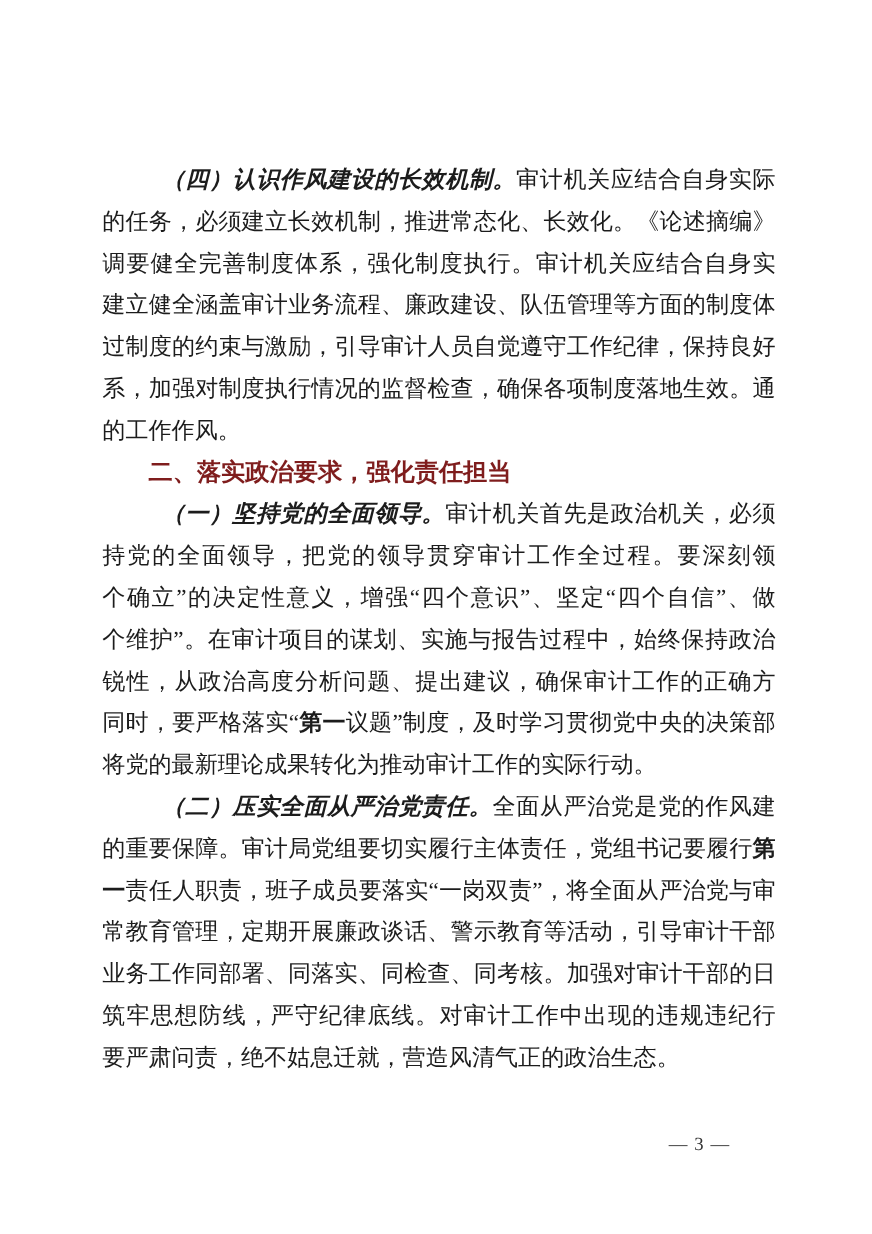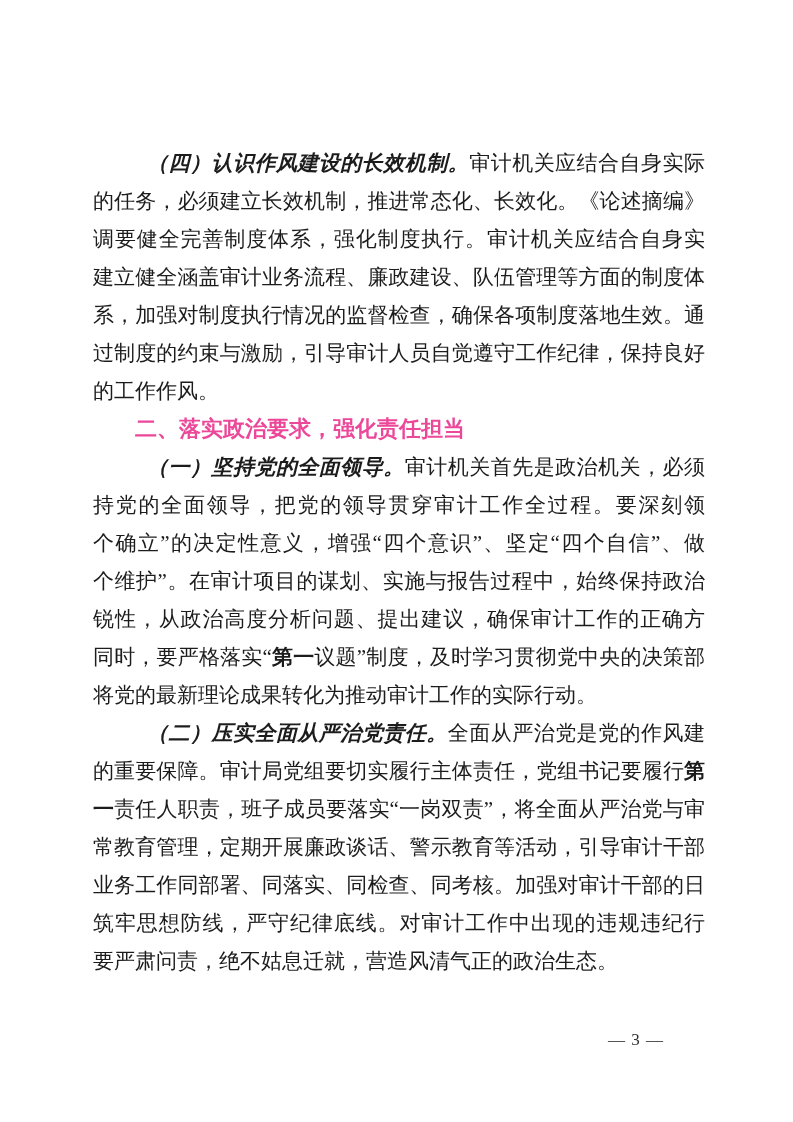--- a/index.html
+++ b/index.html
@@ -48,21 +48,21 @@
     font-weight: bold;
   }
   .heading-line {
     height: 38px;
     line-height: 38px;
     padding-left: 42px;
     box-sizing: border-box;
     font-size: 22px;
     font-weight: bold;
     font-family: "Liberation Sans", "DejaVu Sans", sans-serif;
-    color: #ec4899;
+    color: #7f1d1d;
     text-align: left;
     text-align-last: left;
     overflow: hidden;
   }
   .footer {
     position: absolute;
     left: 596px;
     top: 1029px;
     width: 80px;
     font-size: 17px;
@@ -76,22 +76,22 @@
 </head>
 <body>
 
 <div class="page">
   <div class="content">
       <div class="paragraph">
         <div class="line indent"><span class="seg-lead">（四）认识作风建设的长效机制。</span><span class="seg-normal">审计机关应结合自身实际</span></div>
         <div class="line"><span class="seg-normal">的任务，必须建立长效机制，推进常态化、长效化。《论述摘编》强</span></div>
         <div class="line"><span class="seg-normal">调要健全完善制度体系，强化制度执行。审计机关应结合自身实际，</span></div>
         <div class="line"><span class="seg-normal">建立健全涵盖审计业务流程、廉政建设、队伍管理等方面的制度体</span></div>
+        <div class="line"><span class="seg-normal">过制度的约束与激励，引导审计人员自觉遵守工作纪律，保持良好</span></div>
         <div class="line"><span class="seg-normal">系，加强对制度执行情况的监督检查，确保各项制度落地生效。通</span></div>
-        <div class="line"><span class="seg-normal">过制度的约束与激励，引导审计人员自觉遵守工作纪律，保持良好</span></div>
         <div class="line last"><span class="seg-normal">的工作作风。</span></div>
       </div>
       <div class="heading-line">二、落实政治要求，强化责任担当</div>
       <div class="paragraph">
         <div class="line indent"><span class="seg-lead">（一）坚持党的全面领导。</span><span class="seg-normal">审计机关首先是政治机关，必须坚</span></div>
         <div class="line"><span class="seg-normal">持党的全面领导，把党的领导贯穿审计工作全过程。要深刻领悟“两</span></div>
         <div class="line"><span class="seg-normal">个确立”的决定性意义，增强“四个意识”、坚定“四个自信”、做到“两</span></div>
         <div class="line"><span class="seg-normal">个维护”。在审计项目的谋划、实施与报告过程中，始终保持政治敏</span></div>
         <div class="line"><span class="seg-normal">锐性，从政治高度分析问题、提出建议，确保审计工作的正确方向。</span></div>
         <div class="line"><span class="seg-normal">同时，要严格落实“</span><span class="seg-bold">第一</span><span class="seg-normal">议题”制度，及时学习贯彻党中央的决策部署，</span></div>

